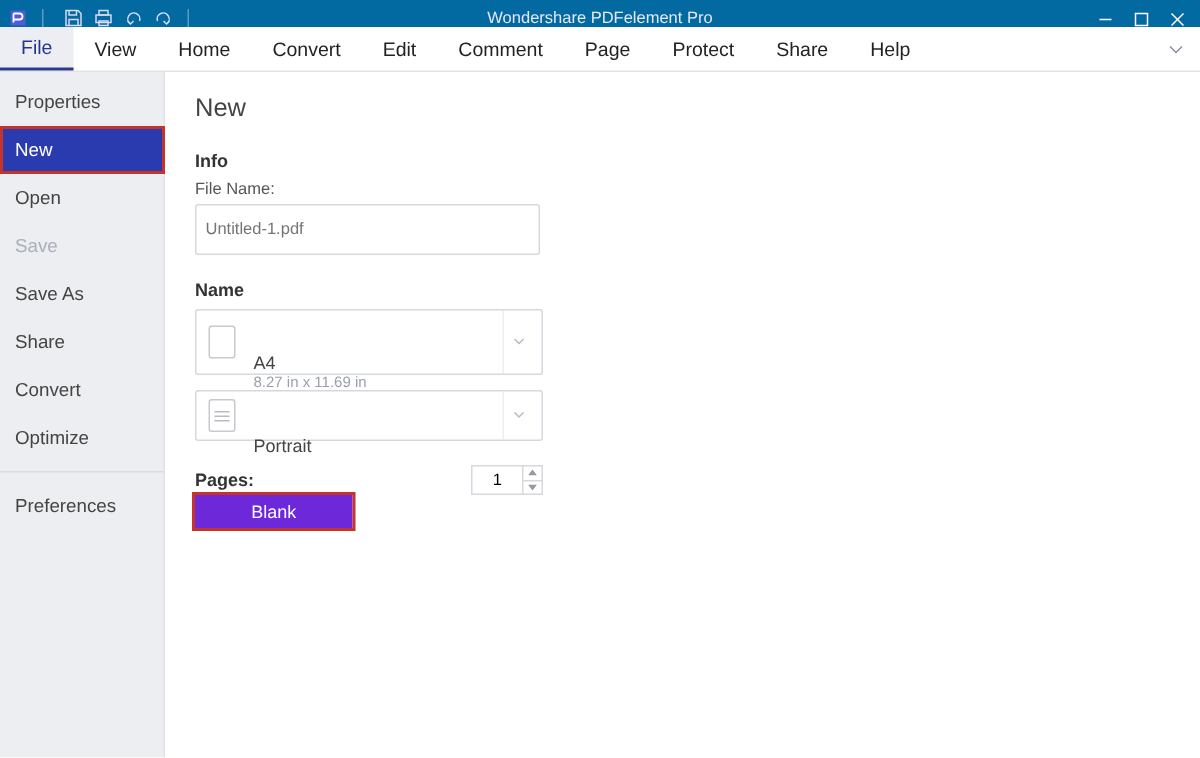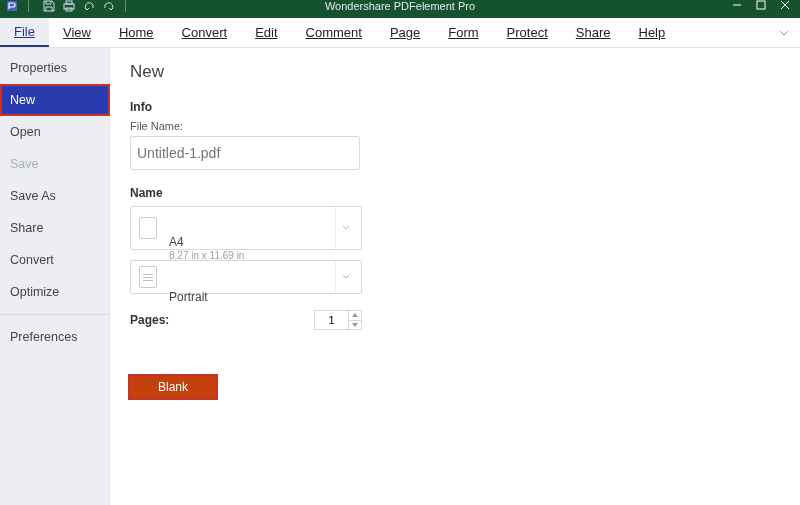--- a/index.html
+++ b/index.html
@@ -1,63 +1,63 @@
 <!DOCTYPE html>
 <html><head>
 <meta charset="utf-8">
 <style>
   * { box-sizing: border-box; margin: 0; padding: 0; font-family: "Segoe UI", Arial, sans-serif; }
   body { width: 800px; height: 505px; overflow: hidden; background: #fff; }
 
-  .titlebar { height: 18px; background: #14532d; color: #fff; display: flex; align-items: flex-start; font-size: 11px; }
+  .titlebar { height: 18px; background: #0369a1; color: #fff; display: flex; align-items: flex-end; font-size: 11px; }
   .tb-left { display: flex; align-items: center; gap: 8px; padding-left: 6px; }
   .tb-left .qa { display: flex; align-items: center; gap: 8px; padding-left: 4px; }
   .tb-left svg, .tb-right svg { display: block; }
   .tb-sep { width: 1px; height: 12px; background: rgba(255,255,255,0.35); margin: 0 2px; }
   .tb-title { position: absolute; left: 0; right: 0; text-align: center; pointer-events: none; font-size: 11px; color: #e6e8f5; }
   .tb-right { margin-left: auto; display: flex; align-items: center; gap: 14px; padding-right: 10px; }
 
   .menubar { height: 30px; background: #fff; border-bottom: 1px solid #e4e4e7; display: flex; align-items: stretch; font-size: 13px; color: #222; position: relative; }
-  .menubar .mitem { display: flex; align-items: center; padding: 12px 14px; cursor: default; text-decoration: underline; }
+  .menubar .mitem { display: flex; align-items: center; padding: 12px 14px; cursor: default; }
   .menubar .mitem.active { background: #eceef4; border-bottom: 2px solid #2a3a8b; color: #26368c; font-weight: 500; }
   .menubar .expand { position: absolute; right: 10px; top: 0; bottom: 0; display: flex; align-items: center; color: #8a8f9c; }
 
   .body { display: flex; height: calc(505px - 18px - 30px); }
   .sidebar { width: 110px; background: #edeef1; border-right: 1px solid #e1e2e6; padding-top: 4px; }
   .sitem { padding: 9px 10px; font-size: 12.5px; color: #444; cursor: default; }
   .sitem.selected { background: #2a3bb0; color: #fff; outline: 2px solid #c5332b; outline-offset: -2px; margin-right: -1px; }
   .sitem.disabled { color: #aab0bb; }
   .sdiv { height: 1px; background: #d9dbe0; margin: 6px 0; }
 
   .main { flex: 1; padding: 14px 20px; color: #333; }
   .main h1 { font-size: 17px; font-weight: 500; color: #444; margin-bottom: 18px; }
   .sect { font-size: 12px; font-weight: 600; margin-bottom: 6px; color: #333; }
   .lbl { font-size: 11px; color: #555; margin-bottom: 4px; display: block; }
-  .tinput { width: 230px; height: 24px; border: 1px solid #d6d8de; border-radius: 2px; padding: 16px 6px; font-size: 14px; color: #bbb; }
+  .tinput { width: 230px; height: 24px; border: 1px solid #d6d8de; border-radius: 2px; padding: 16px 6px; font-size: 11px; color: #bbb; }
   .block { margin-bottom: 16px; }
 
   .combo { width: 232px; height: 44px; border: 1px solid #d6d8de; border-radius: 2px; display: flex; align-items: center; padding: 4px 8px; position: relative; background: #fff; }
   .combo.single { height: 34px; }
   .combo .cico { width: 18px; height: 22px; border: 1px solid #c8c9ce; border-radius: 2px; margin-right: 12px; display: flex; flex-direction: column; justify-content: center; align-items: center; gap: 2px; }
   .combo .cico .ln { width: 10px; height: 1px; background: #b9bbc1; }
   .combo .ctxt { display: flex; flex-direction: column; font-size: 12px; color: #444; margin-top: 40px; }
   .combo .ctxt .sub { font-size: 10px; color: #9aa0ab; margin-top: 1px; }
   .combo .cchev { position: absolute; right: 6px; top: 0; bottom: 0; width: 20px; border-left: 1px solid #eceef2; display: flex; align-items: center; justify-content: center; color: #b6b9c2; }
 
   .pagesrow { display: flex; align-items: center; width: 232px; font-size: 12px; }
   .pagesrow .plabel { font-weight: 600; }
   .pagesrow .spacer { flex: 1; }
   .spin { display: flex; align-items: stretch; }
   .spin input { width: 34px; height: 20px; border: 1px solid #d6d8de; text-align: center; font-size: 11px; border-right: none; }
   .spin .btns { display: flex; flex-direction: column; width: 14px; }
   .spin .btns div { flex: 1; border: 1px solid #d6d8de; display: flex; align-items: center; justify-content: center; color: #888; }
   .spin .btns div:first-child { border-bottom: none; }
   .spin .btns svg { display: block; }
 
-  .blankbtn { margin-top: 46px; width: 86px; height: 22px; background: #c2410c; color: #fff; font-size: 12px; border: none; display: flex; align-items: center; justify-content: center; outline: 2px solid #c5332b; outline-offset: 0; }
+  .blankbtn { width: 105px; height: 22px; background: #6d28d9; color: #fff; font-size: 12px; border: none; display: flex; align-items: center; justify-content: center; outline: 2px solid #c5332b; outline-offset: 0; }
 </style>
 </head>
 <body>
 
 <div class="titlebar">
   <div class="tb-left">
     <span>
       <svg width="12" height="12" viewBox="0 0 12 12">
           <rect x="1" y="1" width="10" height="10" fill="#4d5dd6"></rect>
           <path d="M3 3 L3 9 M3 3 L7 3 Q9 3 9 5 Q9 7 7 7 L3 7" stroke="#fff" stroke-width="1.2" fill="none"></path>
@@ -114,21 +114,20 @@
 </div>
 
 <div class="menubar">
   <div class="mitem active">File</div>
   <div class="mitem">View</div>
   <div class="mitem">Home</div>
   <div class="mitem">Convert</div>
   <div class="mitem">Edit</div>
   <div class="mitem">Comment</div>
   <div class="mitem">Page</div>
-  <div class="mitem">Form</div>
   <div class="mitem">Protect</div>
   <div class="mitem">Share</div>
   <div class="mitem">Help</div>
   <div class="expand">
     <svg width="12" height="12" viewBox="0 0 12 12">
         <path d="M2 4 l4 4 l4 -4" fill="none" stroke="#8a8f9c" stroke-width="1"></path>
       </svg>
   </div>
 </div>
 

